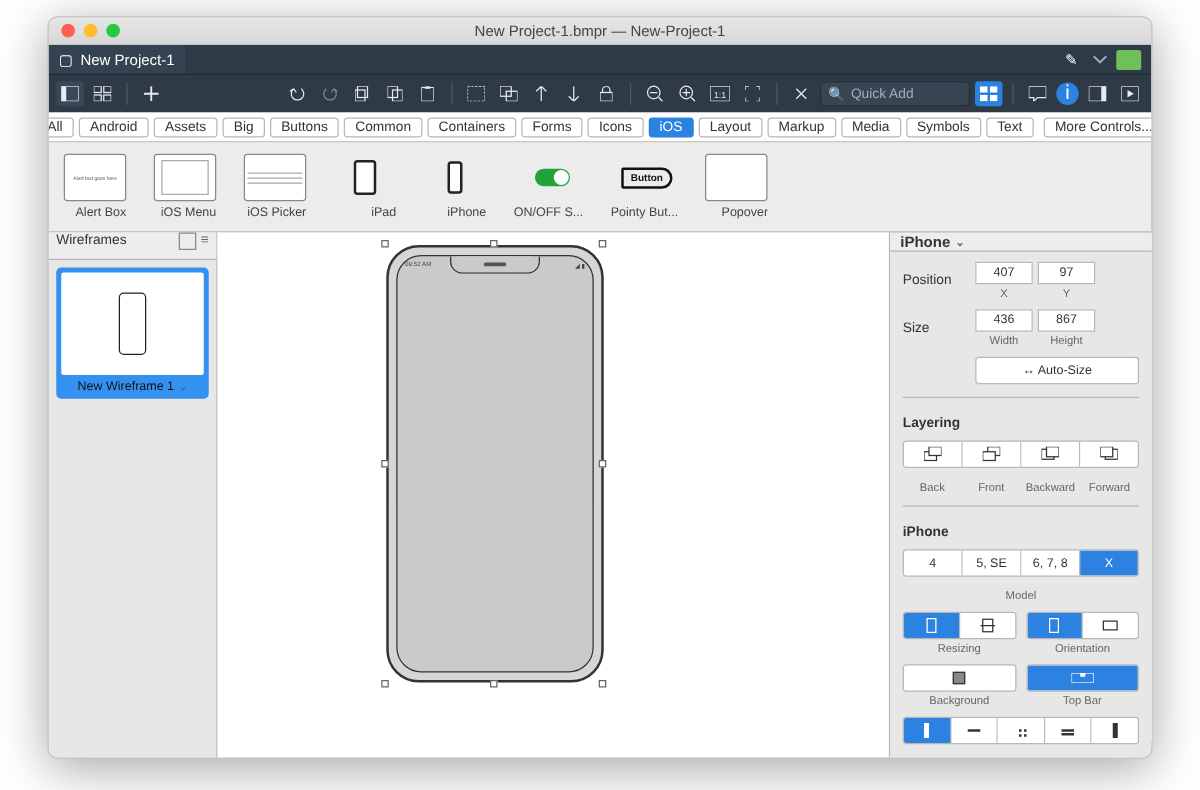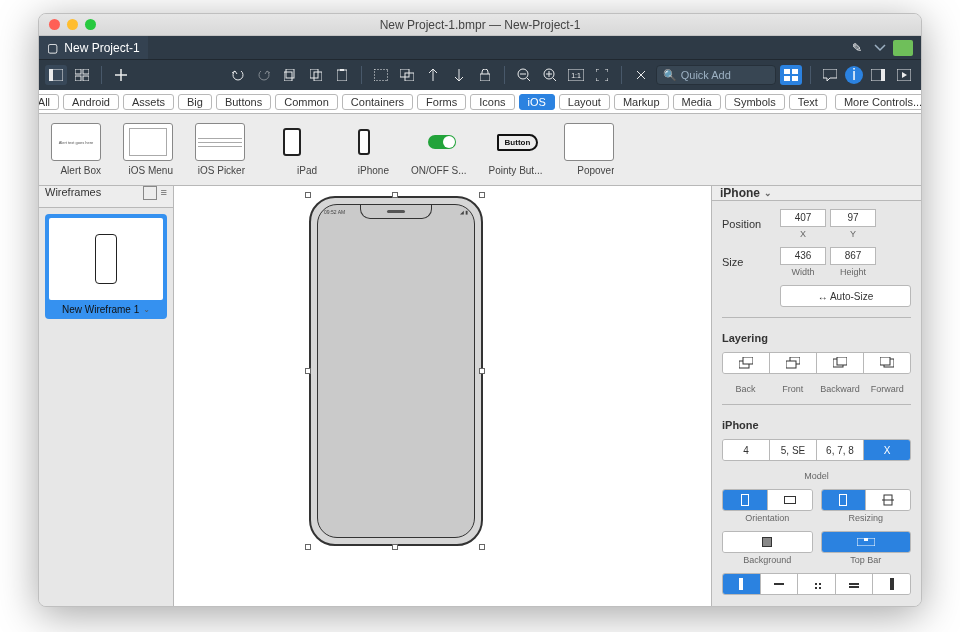--- a/index.html
+++ b/index.html
@@ -464,38 +464,38 @@
             <div class="seg active">X</div>
           </div>
         <div class="sublabel">Model</div>
         <div style="display:flex;gap:8px;">
           <div style="flex:1;">
             <div class="seggroup">
               <div class="seg active">
                   <div style="width:8px;height:12px;border:1.5px solid #fff;"></div>
                 </div>
               <div class="seg">
-                  <div style="width:12px;height:8px;border:1.5px solid #333;"></div>
+                  <svg width="12" height="12">
+                    <rect x="2" y="1" width="8" height="10" fill="none" stroke="#333"></rect>
+                    <path d="M0 6 H12" stroke="#333"></path>
+                  </svg>
                 </div>
             </div>
-            <div class="sublabel">Orientation</div>
+            <div class="sublabel">Resizing</div>
           </div>
           <div style="flex:1;">
             <div class="seggroup">
               <div class="seg active">
                   <div style="width:8px;height:12px;border:1.5px solid #fff;"></div>
                 </div>
               <div class="seg">
-                  <svg width="12" height="12">
-                    <rect x="2" y="1" width="8" height="10" fill="none" stroke="#333"></rect>
-                    <path d="M0 6 H12" stroke="#333"></path>
-                  </svg>
+                  <div style="width:12px;height:8px;border:1.5px solid #333;"></div>
                 </div>
             </div>
-            <div class="sublabel">Resizing</div>
+            <div class="sublabel">Orientation</div>
           </div>
         </div>
         <div style="display:flex;gap:8px;">
           <div style="flex:1;">
             <div class="seggroup">
               <div class="seg" style="flex:1">
                   <div style="width:10px;height:10px;background:#888;border:1px solid #333;"></div>
                 </div>
             </div>
             <div class="sublabel">Background</div>

